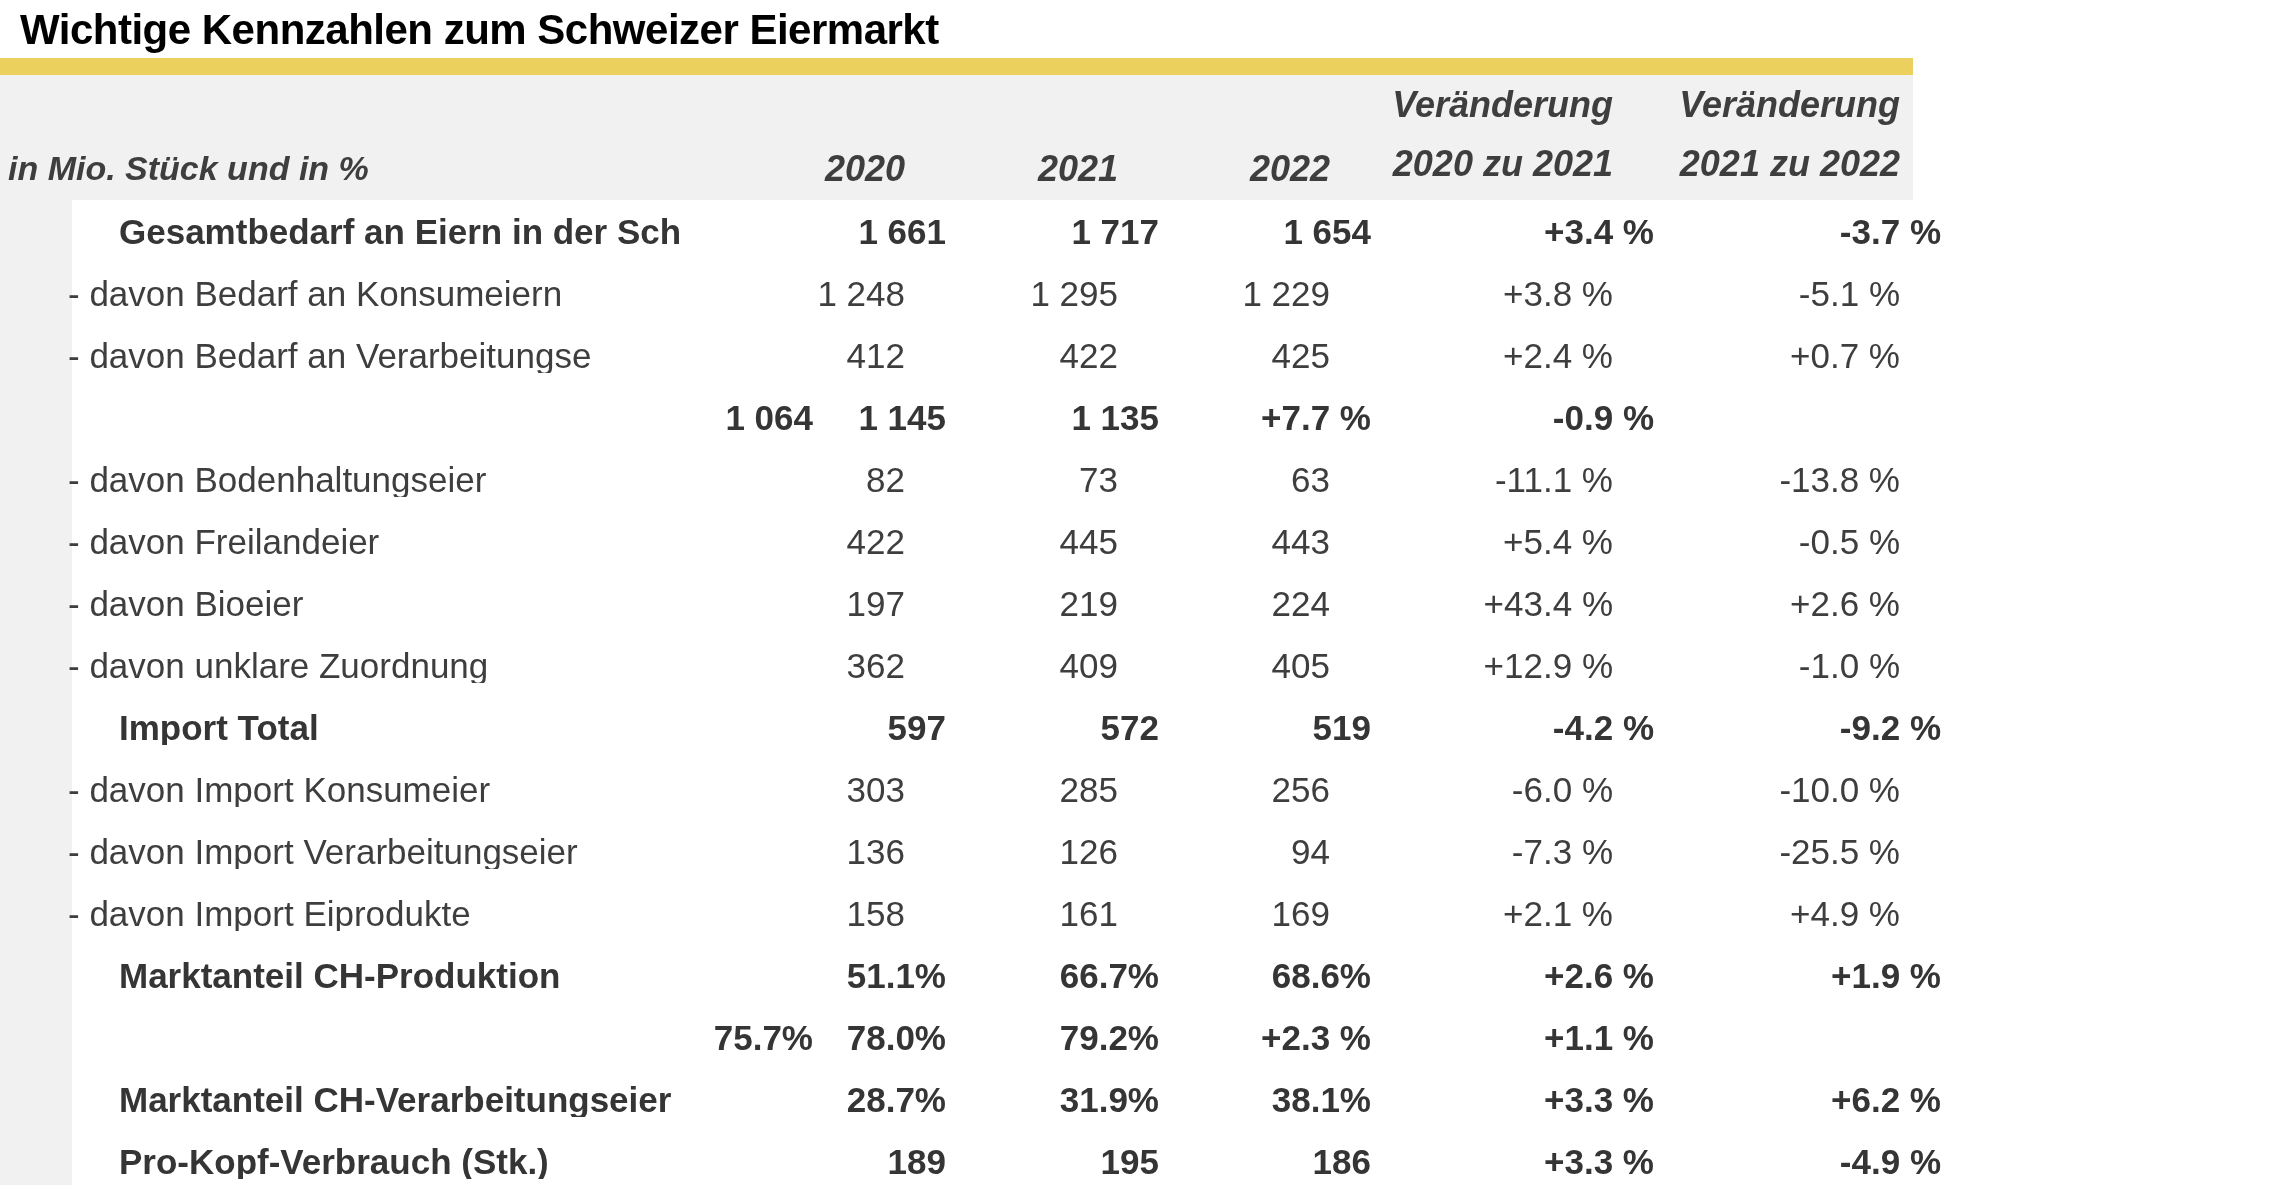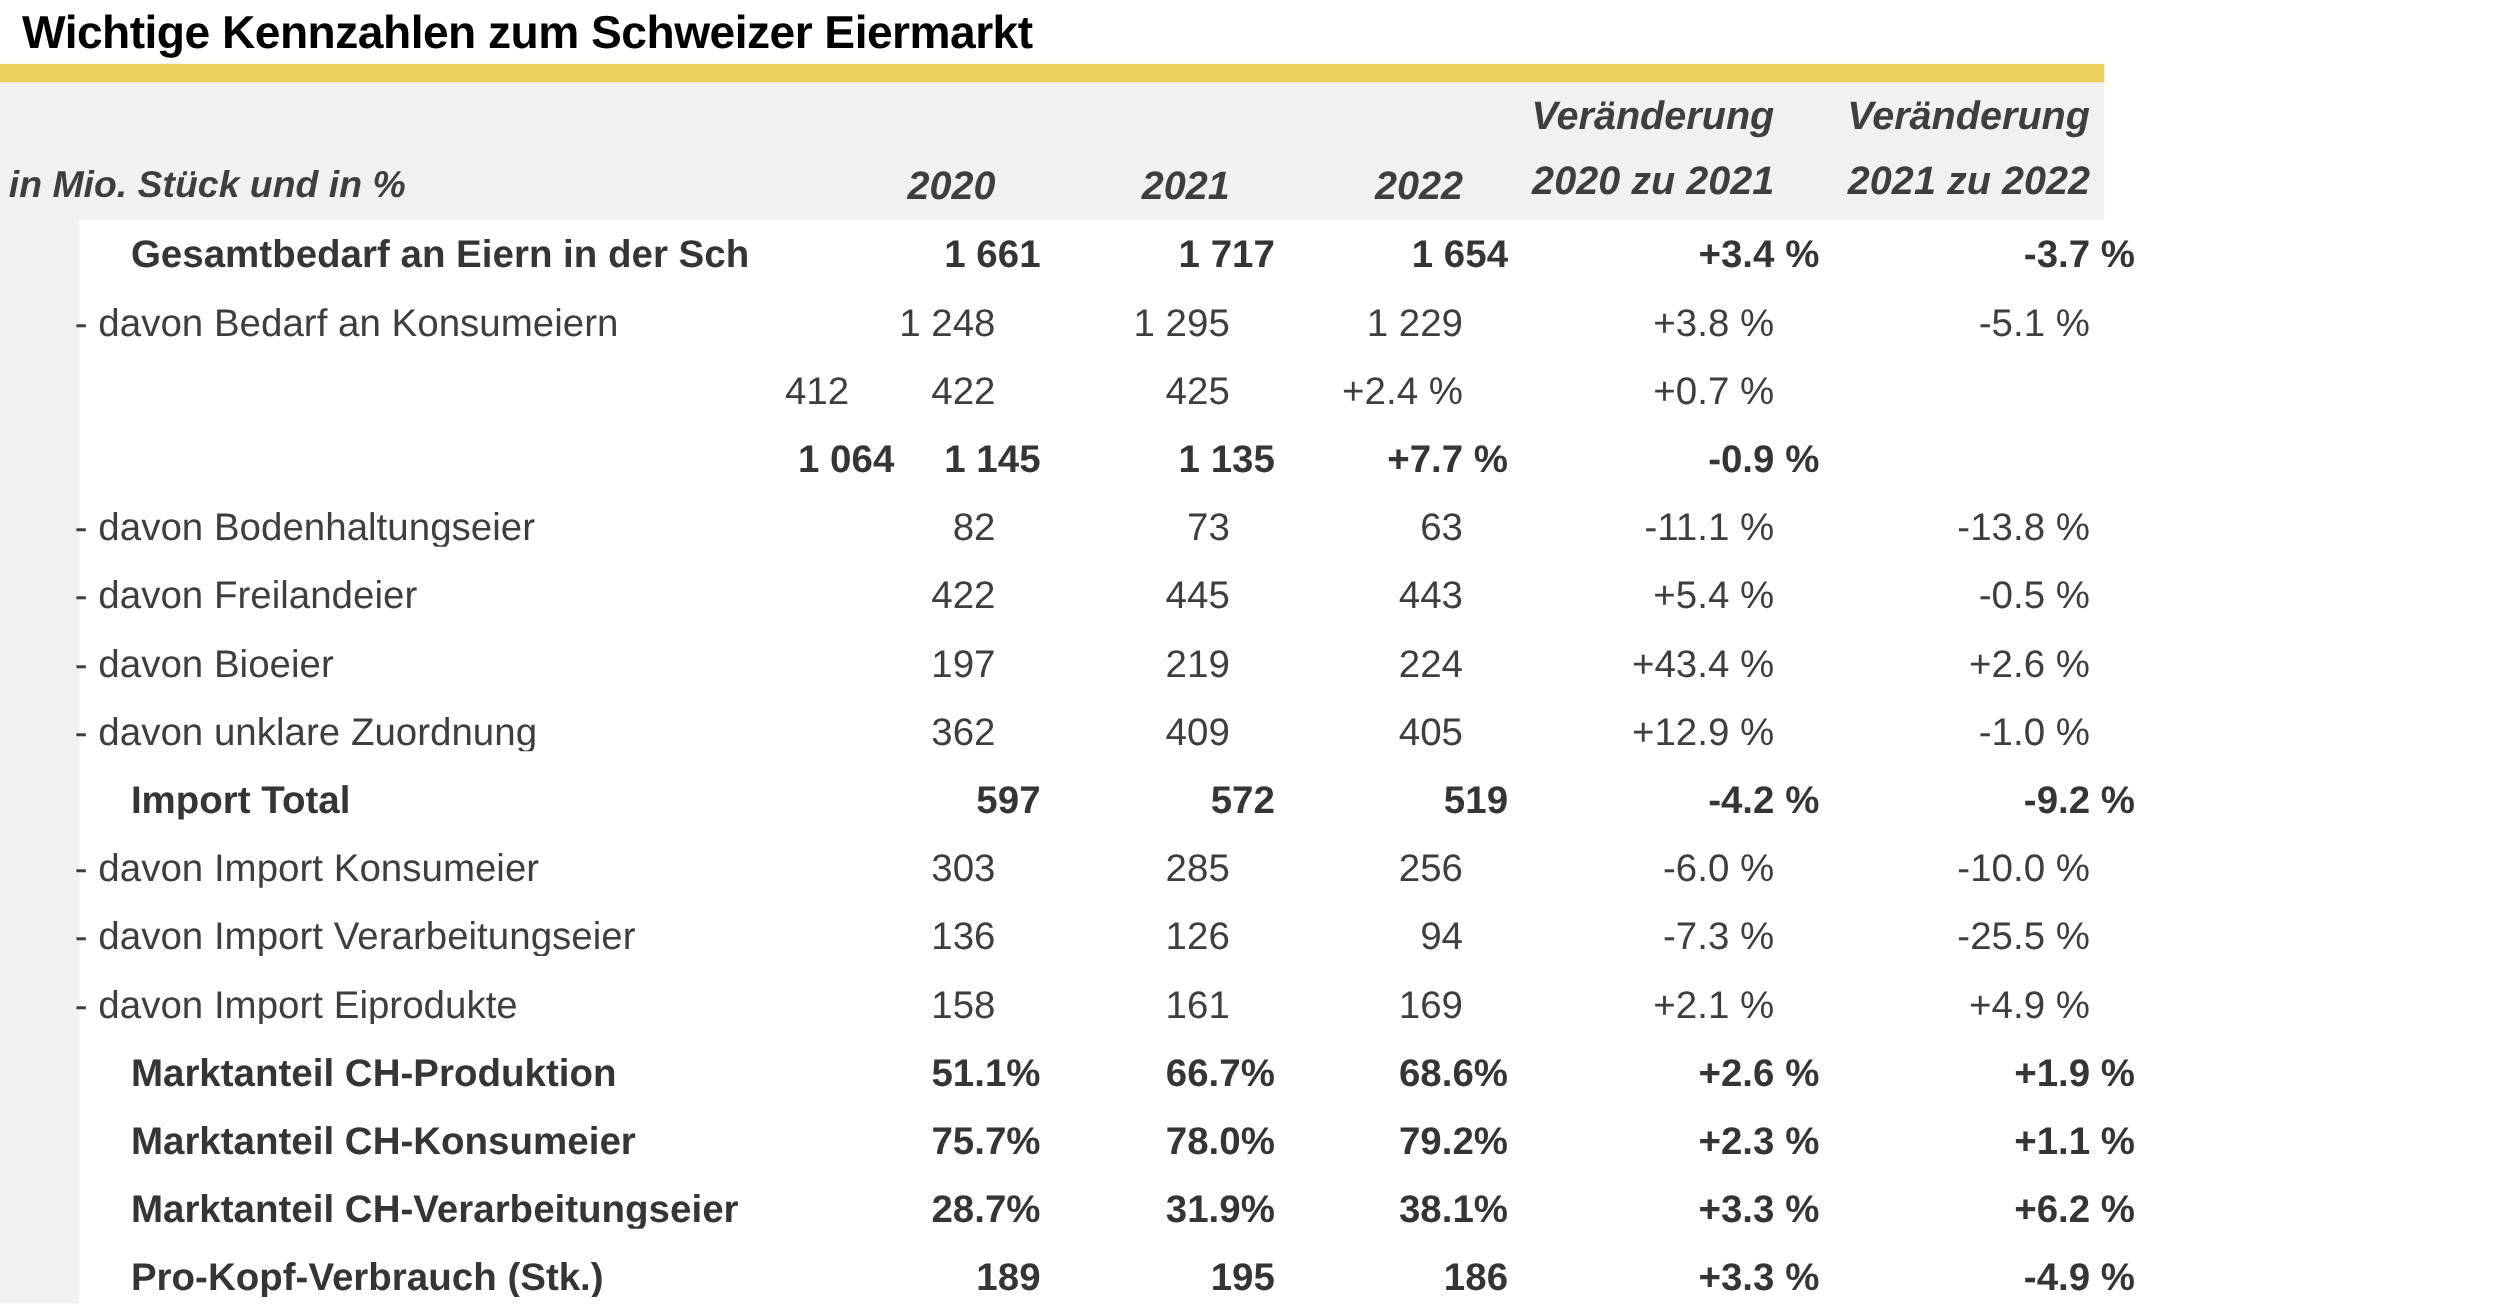--- a/index.html
+++ b/index.html
@@ -84,20 +84,21 @@
   </div>
     <div class="row indent">
     <div class="label">- davon Bedarf an Konsumeiern</div>
     <div class="num">1 248</div>
     <div class="num">1 295</div>
     <div class="num">1 229</div>
     <div class="num">+3.8 %</div>
     <div class="num">-5.1 %</div>
   </div>
     <div class="row indent">
+    <div class="label">- davon Bedarf an Verarbeitungse</div>
     <div class="num">412</div>
     <div class="num">422</div>
     <div class="num">425</div>
     <div class="num">+2.4 %</div>
     <div class="num">+0.7 %</div>
   </div>
     <div class="row bold">
     <div class="num">1 064</div>
     <div class="num">1 145</div>
     <div class="num">1 135</div>
@@ -170,21 +171,20 @@
   </div>
     <div class="row bold">
     <div class="label">Marktanteil CH-Produktion</div>
     <div class="num">51.1%</div>
     <div class="num">66.7%</div>
     <div class="num">68.6%</div>
     <div class="num">+2.6 %</div>
     <div class="num">+1.9 %</div>
   </div>
     <div class="row bold">
-    <div class="label">Marktanteil CH-Konsumeier</div>
     <div class="num">75.7%</div>
     <div class="num">78.0%</div>
     <div class="num">79.2%</div>
     <div class="num">+2.3 %</div>
     <div class="num">+1.1 %</div>
   </div>
     <div class="row bold">
     <div class="label">Marktanteil CH-Verarbeitungseier</div>
     <div class="num">28.7%</div>
     <div class="num">31.9%</div>

